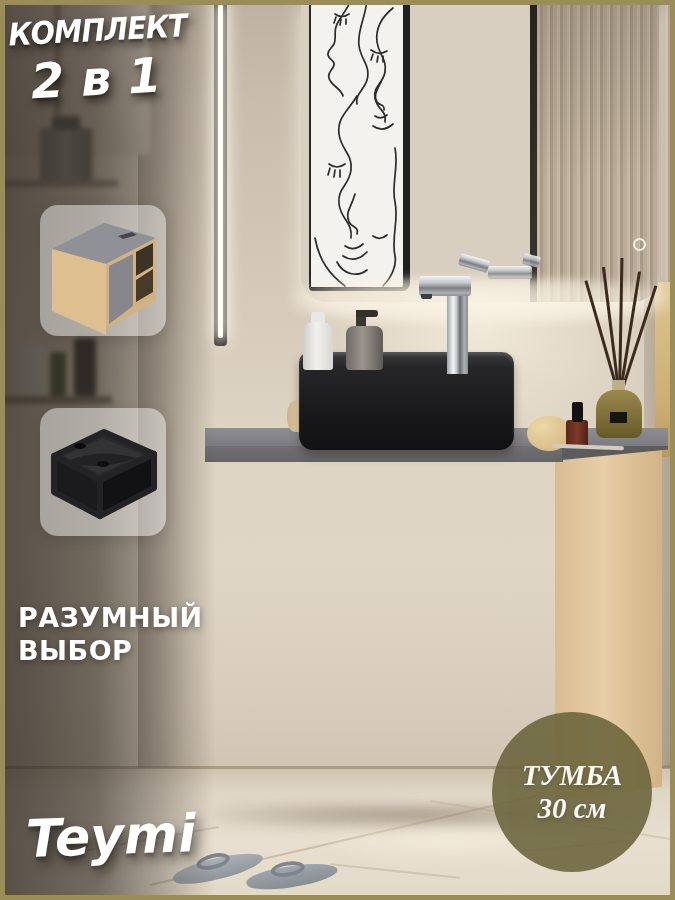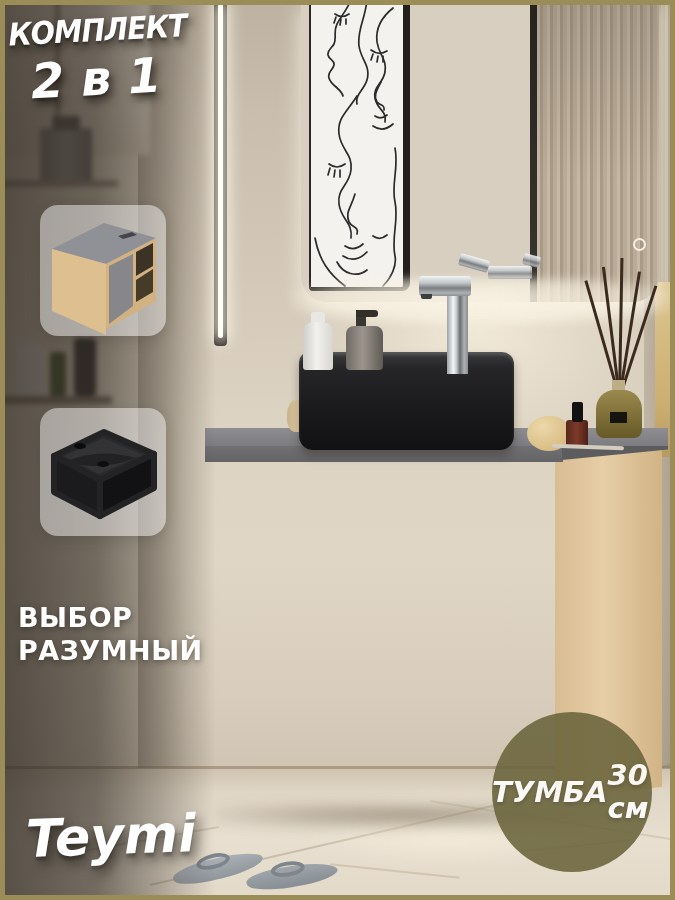--- a/index.html
+++ b/index.html
@@ -112,21 +112,21 @@
   .promo-text{position:absolute;color:#ffffff;z-index:9;}
   #headline{left:2px;top:12px;width:186px;text-align:center;transform:rotate(-3deg);
     font-style:italic;font-weight:bold;text-shadow:0 3px 2px rgba(0,0,0,0.25),3px 6px 9px rgba(28,23,16,0.7);}
   #headline-line1{font-size:31px;letter-spacing:-1px;display:inline-block;transform:scaleX(0.92);}
   #headline-line2{font-size:48px;margin-top:2px;}
   #tagline{left:18px;top:601px;font-weight:bold;font-size:27px;line-height:33px;letter-spacing:0.5px;
     text-shadow:0 2px 6px rgba(30,25,18,0.5);}
   #brand{left:26px;top:806px;font-style:italic;font-weight:bold;font-size:52px;transform:rotate(-2deg);
     text-shadow:0 4px 3px rgba(0,0,0,0.25),4px 8px 12px rgba(28,23,16,0.6);}
   #badge{left:492px;top:712px;width:160px;height:160px;border-radius:50%;background:var(--badge-olive);opacity:0.88;z-index:9;
-    display:flex;flex-direction:row;align-items:center;justify-content:center;}
+    display:flex;flex-direction:column;align-items:center;justify-content:center;font-family:Liberation Serif, serif;}
   .badge-text{color:#fff;font-style:italic;font-weight:bold;font-size:29px;line-height:33px;text-shadow:0 2px 4px rgba(0,0,0,0.25);}
 </style>
 </head>
 <body>
 
 <div id="canvas">
 
   <div class="abs" id="wall"></div>
   <div class="abs" id="wall-left-shade"></div>
   <div class="abs" id="wall-right-corner"></div>
@@ -262,22 +262,22 @@
       <ellipse cx="40" cy="38" rx="6" ry="3" fill="#0b0b0c"></ellipse>
       <ellipse cx="63" cy="56" rx="6" ry="3" fill="#0e0e10"></ellipse>
     </svg>
   </div>
 
   <div class="promo-text" id="headline">
     <div id="headline-line1">КОМПЛЕКТ</div>
     <div id="headline-line2">2 в 1</div>
   </div>
   <div class="promo-text" id="tagline">
+    <div>РАЗУМНЫЙ</div>
     <div>ВЫБОР</div>
-    <div>РАЗУМНЫЙ</div>
   </div>
   <div class="promo-text" id="brand">Teymi</div>
 
   <div class="abs" id="badge">
     <div class="badge-text">ТУМБА</div>
     <div class="badge-text">30 см</div>
   </div>
 
   <div class="abs" id="frame-border"></div>
 </div>

